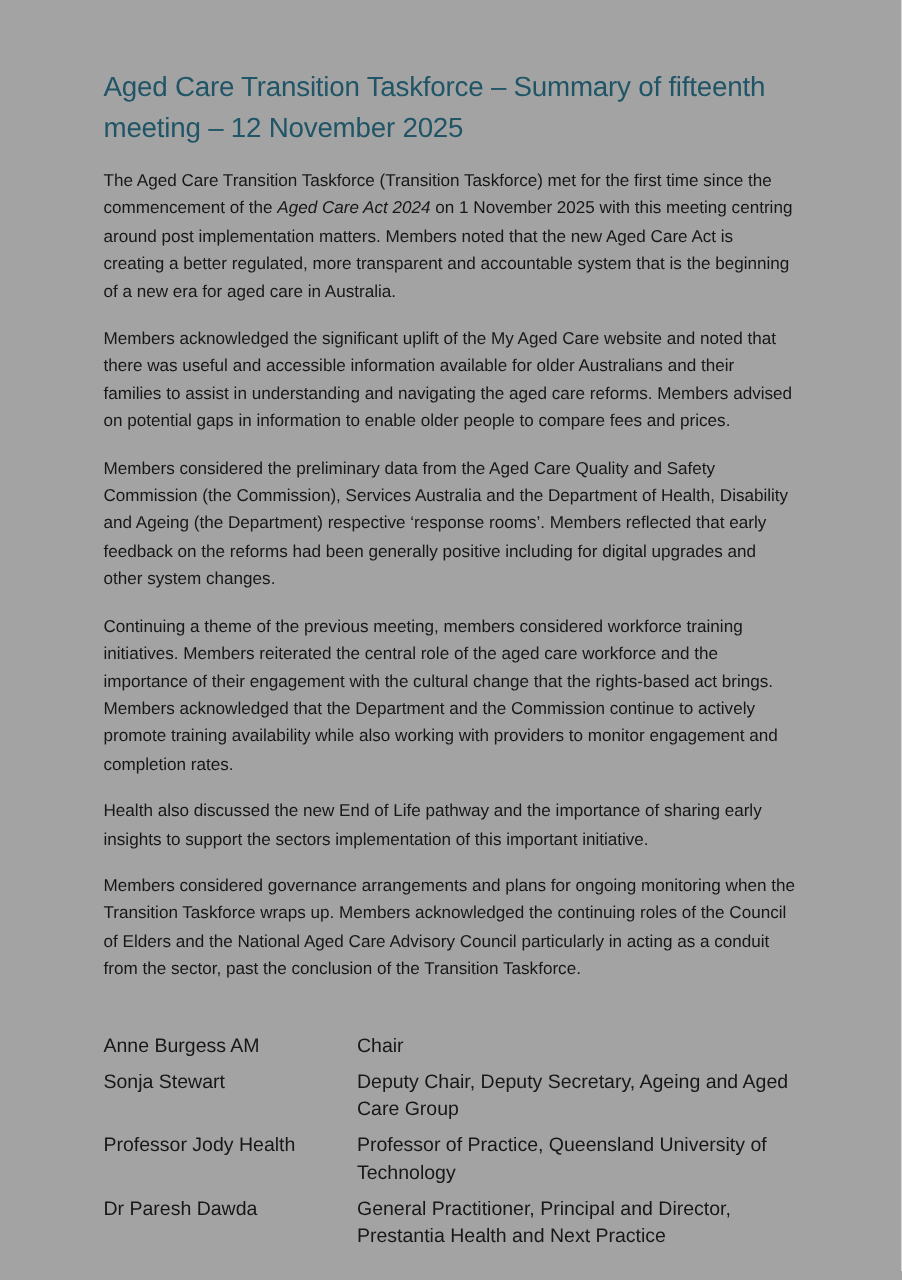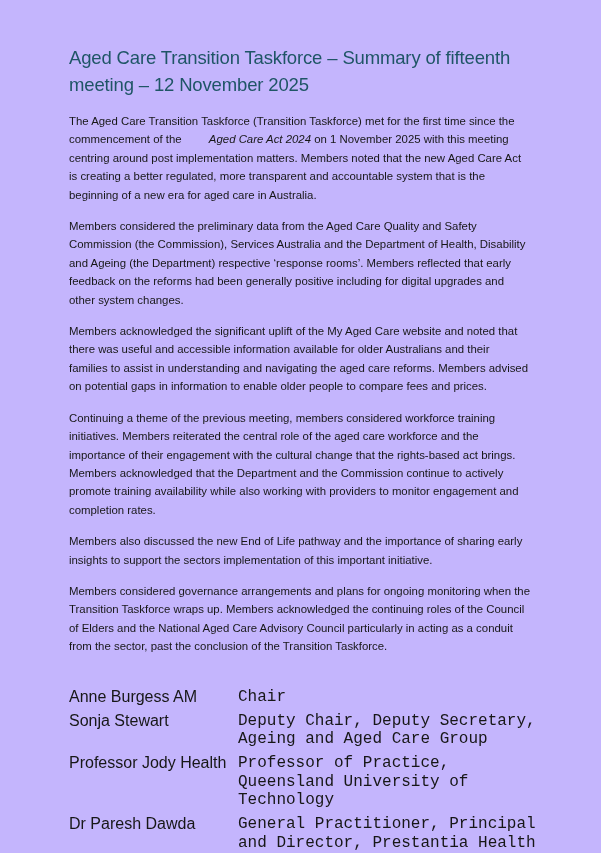--- a/index.html
+++ b/index.html
@@ -13,21 +13,21 @@
     height: 853px;
     font-family: "Liberation Sans", sans-serif;
     color: #1a1a1a;
     overflow: hidden;
   }
 
   .page {
     position: relative;
     width: 601px;
     height: 853px;
-    background: #c4b5fd;
+    background: #a3a3a3;
     box-sizing: border-box;
     padding: 44px 70px 0 69px;
   }
 
   .doc-title {
     color: #1f5566;
     font-size: 18.5px;
     line-height: 27px;
     font-weight: 400;
     letter-spacing: -0.15px;
@@ -41,21 +41,20 @@
     color: #171717;
     margin: 0 0 13px 0;
     max-width: 463px;
     text-align: left;
     font-weight: 500;
   }
   .body-para:last-of-type {
     margin-bottom: 0;
   }
   .body-para em {
-    margin-left: 24px;
   }
 
   .section-gap {
     height: 32px;
   }
 
   .attendance-heading {
     color: #1f5566;
     font-size: 15px;
     line-height: 22px;
@@ -64,58 +63,57 @@
     margin: 0 0 8px 0;
   }
 
   .attendance-table {
     border-collapse: collapse;
     width: 462px;
     table-layout: fixed;
   }
   .attendance-table td {
     vertical-align: top;
-    font-size: 16px;
+    font-size: 13px;
     line-height: 18.3px;
     color: #171717;
     font-weight: 500;
     padding: 0 0 6px 0;
     border: none;
   }
   .attendance-table td.col-name {
     width: 163px;
     padding-right: 6px;
   }
   .attendance-table td.col-role {
     width: 299px;
-    font-family: Liberation Mono, monospace;
   }
   .attendance-table tr:last-child td {
     padding-bottom: 0;
   }
 </style>
 </head>
 <body>
 
 <div class="page">
 
   <h1 class="doc-title">
     <span>Aged Care Transition Taskforce – Summary of fifteenth</span>
     <span>meeting – 12 November 2025</span>
   </h1>
 
   <p class="body-para"><span>The Aged Care Transition Taskforce (Transition Taskforce) met for the first time since the commencement of the </span><em>Aged Care Act 2024</em><span> on 1 November 2025 with this meeting centring around post implementation matters. Members noted that the new Aged Care Act is creating a better regulated, more transparent and accountable system that is the beginning of a new era for aged care in Australia.</span></p>
 
+  <p class="body-para">Members acknowledged the significant uplift of the My Aged Care website and noted that there was useful and accessible information available for older Australians and their families to assist in understanding and navigating the aged care reforms. Members advised on potential gaps in information to enable older people to compare fees and prices.</p>
+
   <p class="body-para">Members considered the preliminary data from the Aged Care Quality and Safety Commission (the Commission), Services Australia and the Department of Health, Disability and Ageing (the Department) respective ‘response rooms’. Members reflected that early feedback on the reforms had been generally positive including for digital upgrades and other system changes.</p>
-
-  <p class="body-para">Members acknowledged the significant uplift of the My Aged Care website and noted that there was useful and accessible information available for older Australians and their families to assist in understanding and navigating the aged care reforms. Members advised on potential gaps in information to enable older people to compare fees and prices.</p>
 
   <p class="body-para">Continuing a theme of the previous meeting, members considered workforce training initiatives. Members reiterated the central role of the aged care workforce and the importance of their engagement with the cultural change that the rights-based act brings. Members acknowledged that the Department and the Commission continue to actively promote training availability while also working with providers to monitor engagement and completion rates.</p>
 
-  <p class="body-para">Members also discussed the new End of Life pathway and the importance of sharing early insights to support the sectors implementation of this important initiative.</p>
+  <p class="body-para">Health also discussed the new End of Life pathway and the importance of sharing early insights to support the sectors implementation of this important initiative.</p>
 
   <p class="body-para">Members considered governance arrangements and plans for ongoing monitoring when the Transition Taskforce wraps up. Members acknowledged the continuing roles of the Council of Elders and the National Aged Care Advisory Council particularly in acting as a conduit from the sector, past the conclusion of the Transition Taskforce.</p>
 
   <div class="section-gap"></div>
 
 
   <table class="attendance-table">
     <tbody>
       <tr>
         <td class="col-name">Anne Burgess AM</td>

